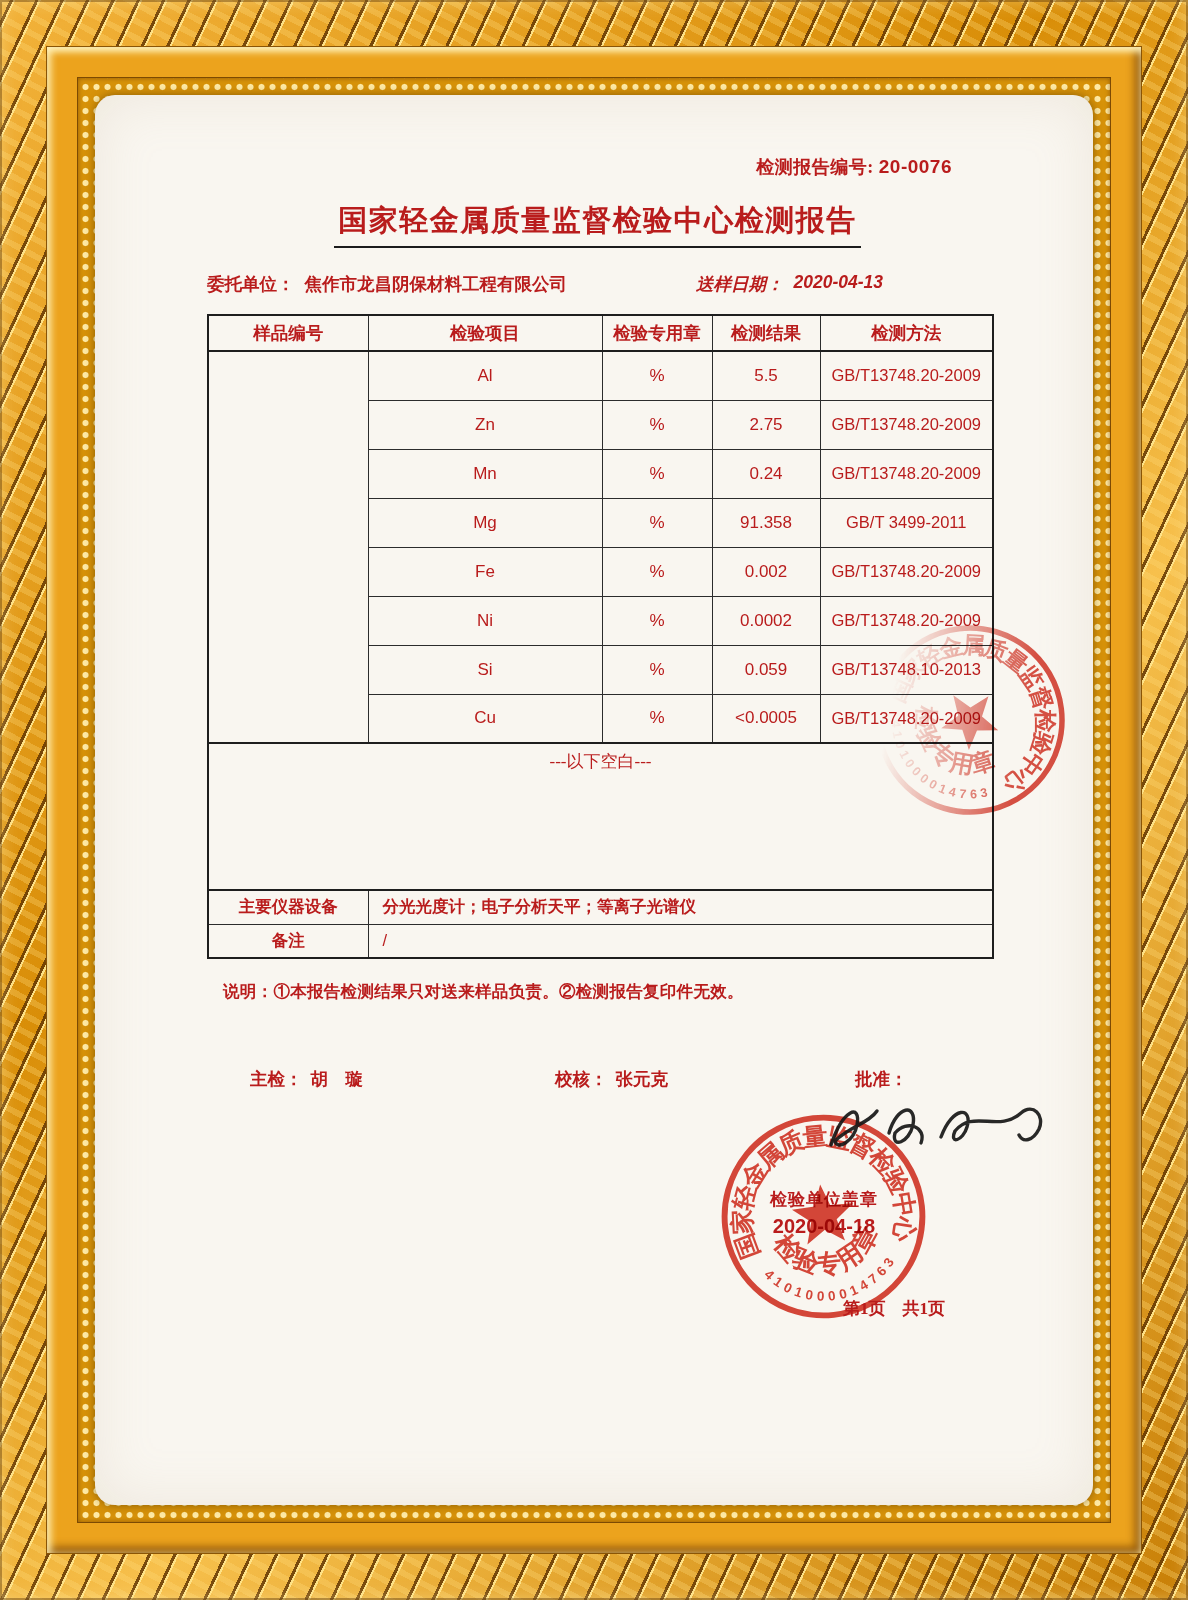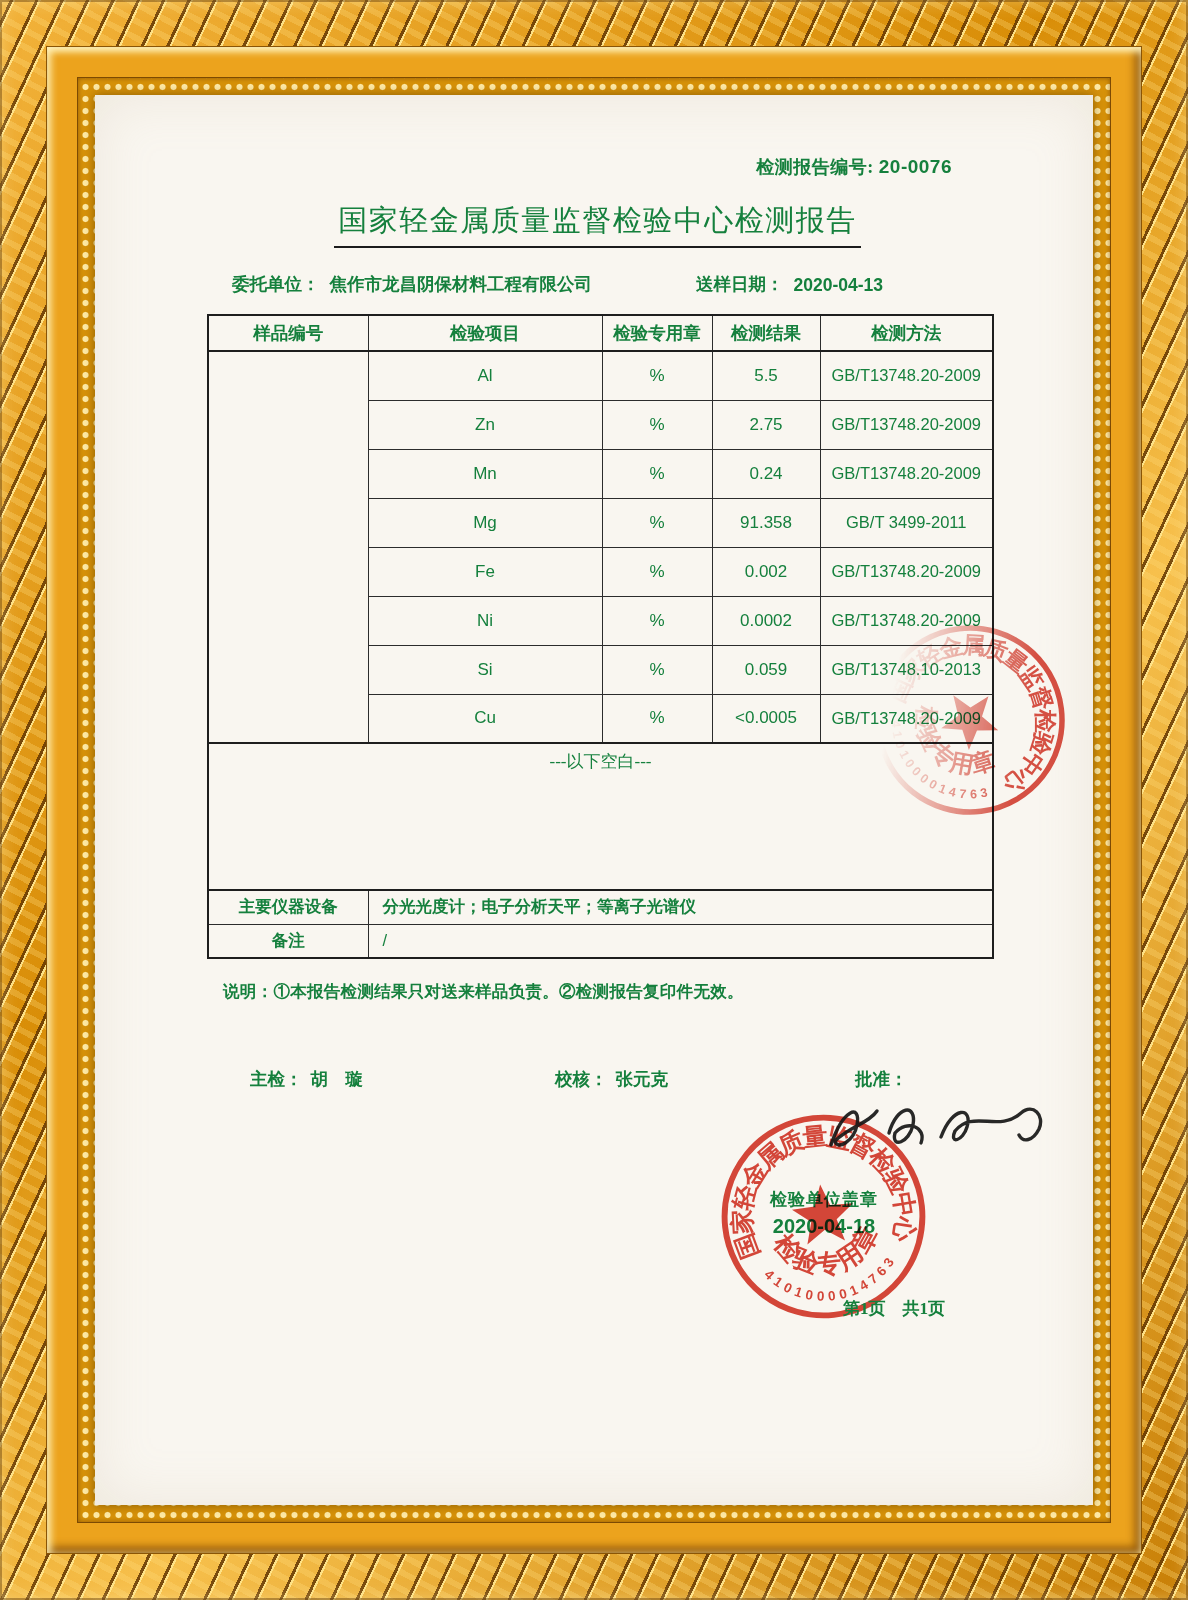--- a/index.html
+++ b/index.html
@@ -31,38 +31,39 @@
     background-size:11px 12px;background-position:2px 3px;
     box-shadow: inset 0 0 5px rgba(110,60,0,.65);
   }
 
   
   .paper{
     width:100%;height:100%;position:relative;overflow:hidden;
     background:#f9f6f0;
     box-shadow: inset 0 0 55px rgba(196,176,138,.20), 0 0 10px rgba(60,40,0,.5);
     font-family:"Liberation Serif","DejaVu Serif",serif;
-    color:#15803d;
+    color:#b91c1c;
+    border-radius:20px;
   }
   .sheet{padding:60px 105px 0 112px;}
 
   .report-no{text-align:right;padding-right:36px;font-size:18px;font-weight:700;letter-spacing:.5px;}
   .report-no .num{font-family:"Liberation Sans","DejaVu Sans",sans-serif;font-size:19px;}
 
   .title-wrap{text-align:center;margin-top:22px;}
   .title-wrap .title{
-    display:inline-block;font-size:29px;font-weight:400;letter-spacing:1.5px;
+    display:inline-block;font-size:29px;font-weight:700;letter-spacing:1.5px;
     border-bottom:2.5px solid #1c1c1c;padding:0 4px 5px 4px;
   }
 
   .meta{margin-top:24px;}
   .meta-row{display:flex;align-items:baseline;margin-top:14px;font-size:17.5px;}
-  .meta-label{font-weight:700;margin-left:25px;white-space:nowrap;}
+  .meta-label{font-weight:700;white-space:nowrap;}
   .meta-value{font-weight:700;margin-left:10px;white-space:nowrap;}
-  .meta-right{margin-left:auto;width:292px;display:flex;align-items:flex-end;}
+  .meta-right{margin-left:auto;width:292px;display:flex;align-items:flex-start;font-style:italic;}
   .num-font{font-family:"Liberation Sans","DejaVu Sans",sans-serif;}
 
   
   table.results{border-collapse:collapse;width:785px;margin-top:18px;table-layout:fixed;border:2.5px solid #1e1e1e;}
   table.results th, table.results td{border:1px solid #2c2c2c;text-align:center;padding:0;overflow:hidden;}
   table.results thead th{height:36px;font-size:17.5px;font-weight:600;border-bottom:2px solid #1e1e1e;}
   table.results td.data{height:49px;font-family:"Liberation Sans","DejaVu Sans",sans-serif;font-size:17px;}
   table.results td.method{font-size:16.5px;}
   tr.blank-row td{height:147px;vertical-align:top;padding-top:6px;font-size:17px;
       border-top:2px solid #1e1e1e;border-bottom:2px solid #1e1e1e;}

